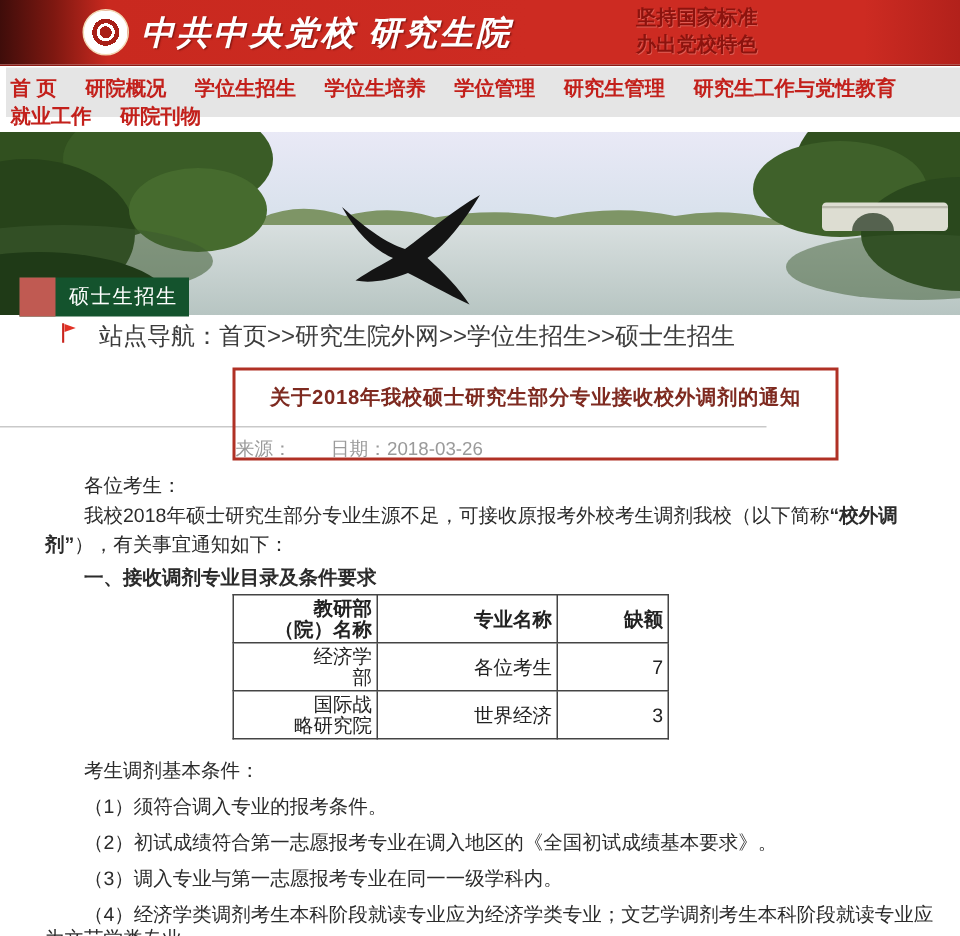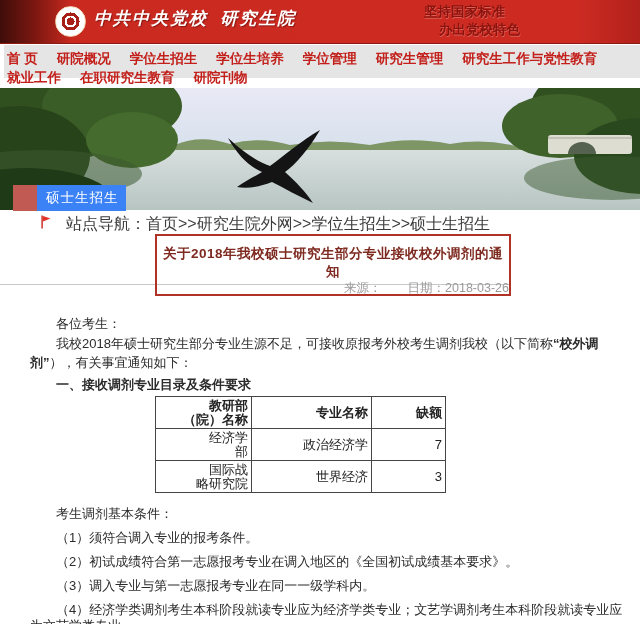--- a/index.html
+++ b/index.html
@@ -7,48 +7,48 @@
   body{font-family:"Liberation Sans",sans-serif}
   .page{position:relative;width:640px;height:624px;overflow:hidden;background:#fff}
 
   
   .header{position:absolute;top:0;left:0;width:640px;height:44px;
     background:linear-gradient(90deg,#3f0d0a 0px,#7e1811 36px,#c9291f 72px,#cd2b22 55%,#cd2b22 90%,#b2211b 100%);
     border-bottom:1px solid #8c1a14}
   .logo{position:absolute;left:55px;top:6px;width:31px;height:31px;border-radius:50%;
     background:radial-gradient(circle at 50% 50%, #a81f17 0 4px, #fff 4px 6px, #a81f17 6px 9px, #fff 9px 15px);
     border:1px solid #f3d9b5}
-  .brand{position:absolute;left:94px;top:7px;color:#fff;font-family:Liberation Mono, monospace;
-    font-weight:bold;font-style:italic;font-size:17px;letter-spacing:2px;text-shadow:1px 1px 1px rgba(60,0,0,.45);white-space:nowrap}
-  .slogan{position:absolute;right:105px;top:3px;text-align:center;color:#8c130e;font-weight:bold;
+  .brand{position:absolute;left:94px;top:7px;color:#fff;font-family:Liberation Serif, serif;
+    font-weight:bold;font-style:italic;font-size:22px;letter-spacing:2px;text-shadow:1px 1px 1px rgba(60,0,0,.45);white-space:nowrap}
+  .slogan{position:absolute;right:105px;top:3px;text-align:left;color:#8c130e;font-weight:bold;
     font-size:13.5px;line-height:18px;text-shadow:.5px .5px 0 rgba(255,190,180,.35)}
   .slogan .l1{margin-right:30px}
 
   
   .nav{position:absolute;top:45px;left:4px;width:640px;height:33px;background:#e5e5e5;padding-top:4px}
   .nav-row{display:flex;gap:19px;padding-left:3px;height:19px;align-items:center}
   .nav-item{color:#c3201b;font-weight:bold;font-size:13.5px;white-space:nowrap;cursor:pointer}
 
   
   .banner{position:absolute;top:88px;left:0;width:640px;height:122px;overflow:hidden}
   .banner svg{display:block;width:640px;height:122px}
-  .banner-label{position:absolute;left:13px;top:185px;width:113px;height:26px;background:#3b82f6;
+  .banner-label{position:absolute;left:13px;top:185px;width:113px;height:26px;background:#14532d;
     color:#fff;font-size:13.5px;line-height:26px;padding-left:33px;letter-spacing:1px}
   .banner-label::before{content:"";position:absolute;left:0;top:0;width:24px;height:26px;background:#c05a52}
 
   
   .breadcrumb{position:absolute;top:213px;left:0;width:640px;height:22px;display:flex;align-items:center;
     font-size:16px;color:#3c3c3c;background:#fff}
   .flag{margin-left:40px;margin-right:14px;display:inline-block}
 
   
   .title-hr{position:absolute;top:284px;left:0;width:511px;border-top:1px solid #c9c9c9}
-  .title-box{position:absolute;left:155px;top:234px;width:356px;height:62px;border:2px solid #b03125;background:transparent}
+  .title-box{position:absolute;left:155px;top:245px;width:404px;height:62px;border:2px solid #b03125;background:transparent}
   .title-box .t{margin-top:9px;text-align:center;color:#7e2a20;font-weight:bold;font-size:13.5px;letter-spacing:.5px}
-  .title-box .meta{position:absolute;top:44px;left:0;width:100%;display:flex;justify-content:flex-end;gap:26px;
+  .title-box .meta{position:absolute;top:44px;left:0;width:100%;display:flex;justify-content:flex-start;gap:26px;
     color:#9a9a9a;font-size:12.5px}
 
   
   .article{position:absolute;top:312px;left:0;width:640px;height:312px;overflow:hidden;
     padding:0 10px 0 30px;font-size:13px;color:#2b2b2b;line-height:19px}
   .indent{text-indent:2em}
   .salutation{margin-top:2px}
   .intro{margin-top:1px}
   .intro b{font-weight:bold}
   .sec-heading{margin-top:3px;font-weight:bold}
@@ -78,21 +78,20 @@
         <span class="nav-item">首 页</span>
         <span class="nav-item">研院概况</span>
         <span class="nav-item">学位生招生</span>
         <span class="nav-item">学位生培养</span>
         <span class="nav-item">学位管理</span>
         <span class="nav-item">研究生管理</span>
         <span class="nav-item">研究生工作与党性教育</span>
       </div>
     <div class="nav-row">
         <span class="nav-item">就业工作</span>
-        <span class="nav-item">在职研究生教育</span>
         <span class="nav-item">研院刊物</span>
       </div>
   </div>
 
   <div class="banner">
     <svg viewBox="0 0 640 122" preserveAspectRatio="none">
       <defs>
         <linearGradient id="sky" x1="0" y1="0" x2="0" y2="1">
           <stop offset="0" stop-color="#e9e9f6"></stop>
             <stop offset="1" stop-color="#d3dfe9"></stop>
@@ -155,21 +154,21 @@
             <th class="c1">教研部
 （院）名称</th>
             <th class="c2">专业名称</th>
             <th class="c3">缺额</th>
           </tr>
         </thead>
       <tbody>
           <tr>
             <td class="c1">经济学
 部</td>
-            <td class="c2">政治经济学</td>
+            <td class="c2">各位考生</td>
             <td class="c3">7</td>
           </tr>
           <tr>
             <td class="c1">国际战
 略研究院</td>
             <td class="c2">世界经济</td>
             <td class="c3">3</td>
           </tr>
         </tbody>
     </table>

